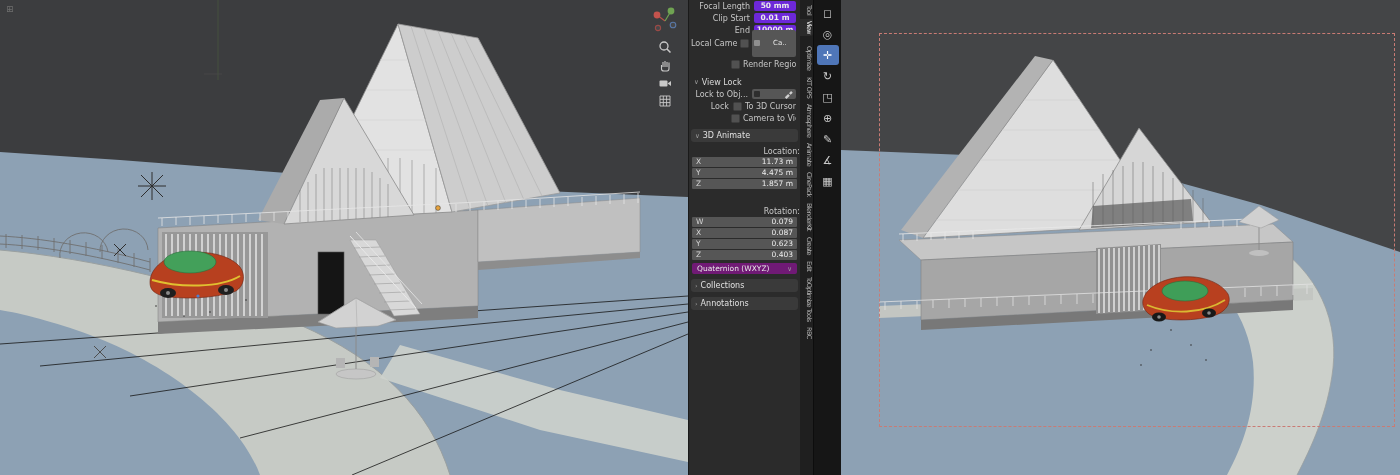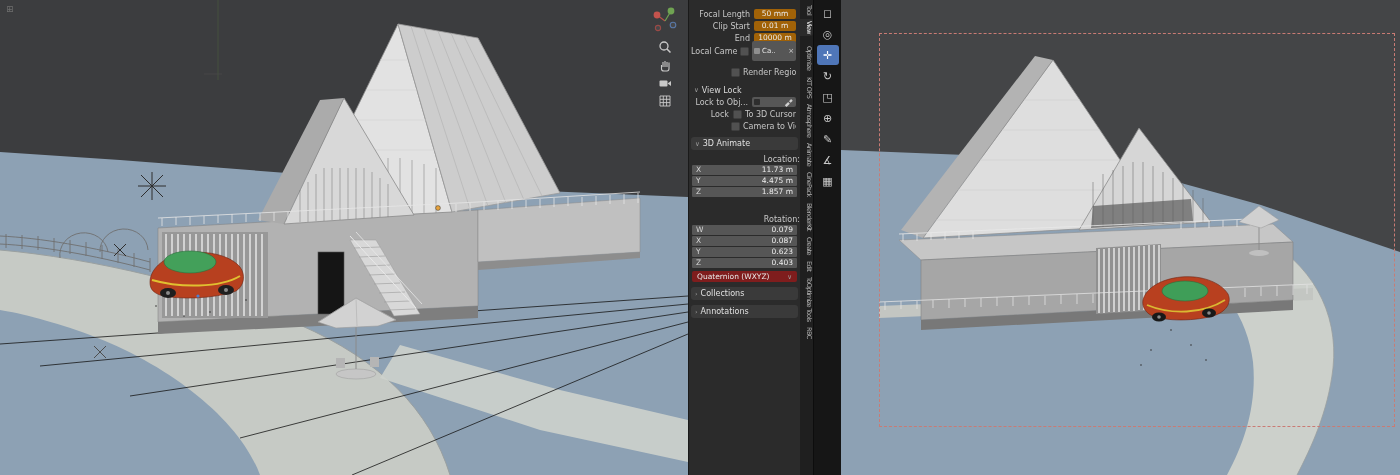--- a/index.html
+++ b/index.html
@@ -6,41 +6,41 @@
   .app{position:relative;width:1400px;height:475px;overflow:hidden;
        font-family:"DejaVu Sans",sans-serif;background:#2b2b2b;color:#ccc;}
   .vp{position:absolute;top:0;height:475px;overflow:hidden;}
   #vpL{left:0;width:688px;background:#3c3d3f;}
   #vpR{left:841px;width:559px;background:#444547;}
   .vp svg.scene{display:block;}
 
   
   .npanel{position:absolute;left:688px;top:0;width:112px;height:475px;background:#2b2b2b;
           border-left:1px solid #1a1a1a;box-sizing:border-box;font-size:8px;color:#c6c6c6;
-          padding-top:8px;}
+          padding-top:0;}
   .prow{display:flex;align-items:center;height:12px;padding:0 4px 0 2px;}
   .plabel{flex:1;text-align:right;padding-right:4px;white-space:nowrap;overflow:hidden;}
-  .pfield{width:42px;height:10px;background:#a16207;border-radius:2px;color:#ebebeb;
-          text-align:center;line-height:10px;font-size:7.5px;flex:none;}
-  .camfield{display:flex;align-items:center;gap:2px;width:40px;height:20px;background:#565656;
+  .pfield{width:42px;height:10px;background:#6d28d9;border-radius:2px;color:#ebebeb;
+          text-align:center;line-height:10px;font-size:7.5px;flex:none;font-weight:bold;}
+  .camfield{display:flex;align-items:center;gap:13px;width:40px;height:27px;background:#565656;
             border-radius:2px;padding:0 2px;font-size:7px;color:#e8e8e8;flex:none;}
   .camchip{width:6px;height:6px;background:#8f8f8f;border-radius:1px;flex:none;}
   .xbtn{margin-left:auto;color:#cfcfcf;line-height:10px;}
   .checkbox{width:7px;height:7px;background:#515151;border:1px solid #3e3e3e;border-radius:1.5px;flex:none;margin-right:3px;}
   .cblabel{white-space:nowrap;overflow:hidden;}
   .spacer40{width:40px;flex:none;}
   .subhdr{display:flex;align-items:center;gap:3px;height:12px;padding:0 5px;color:#dadada;margin-top:6px;}
   .caret{font-size:6.5px;color:#9f9f9f;}
   .sechdr{display:flex;align-items:center;gap:3px;height:13px;margin:5px 2px 0 2px;padding:0 4px;
           background:#3a3a3a;border-radius:3px;color:#e0e0e0;}
   .plain{height:11px;line-height:11px;padding-left:6px;color:#c8c8c8;text-align:right;}
   .axisrow{display:flex;justify-content:space-between;height:10px;line-height:10px;background:#565656;
            margin:0 3px 1px 3px;padding:0 4px;border-radius:1px;font-size:7.5px;color:#ededed;}
   .axname{color:#d5d5d5;}
-  .dropdown{display:flex;justify-content:space-between;align-items:center;height:11px;background:#7f1d1d;
+  .dropdown{display:flex;justify-content:space-between;align-items:center;height:11px;background:#701a75;
             margin:3px 3px 0 3px;padding:0 5px;border-radius:2px;font-size:7.5px;color:#e8e8e8;}
   .lockfield{display:flex;align-items:center;gap:2px;width:40px;height:10px;background:#565656;
              border-radius:2px;padding:0 2px;flex:none;}
   .lockchip{width:6px;height:6px;background:#2e2e2e;border-radius:1px;flex:none;}
   .dropper{margin-left:auto;}
 
   
   .tabstrip{position:absolute;left:800px;top:0;width:13px;height:475px;background:#1f1f1f;
             display:flex;flex-direction:column;align-items:center;gap:2px;padding-top:3px;
             box-sizing:border-box;overflow:hidden;}

